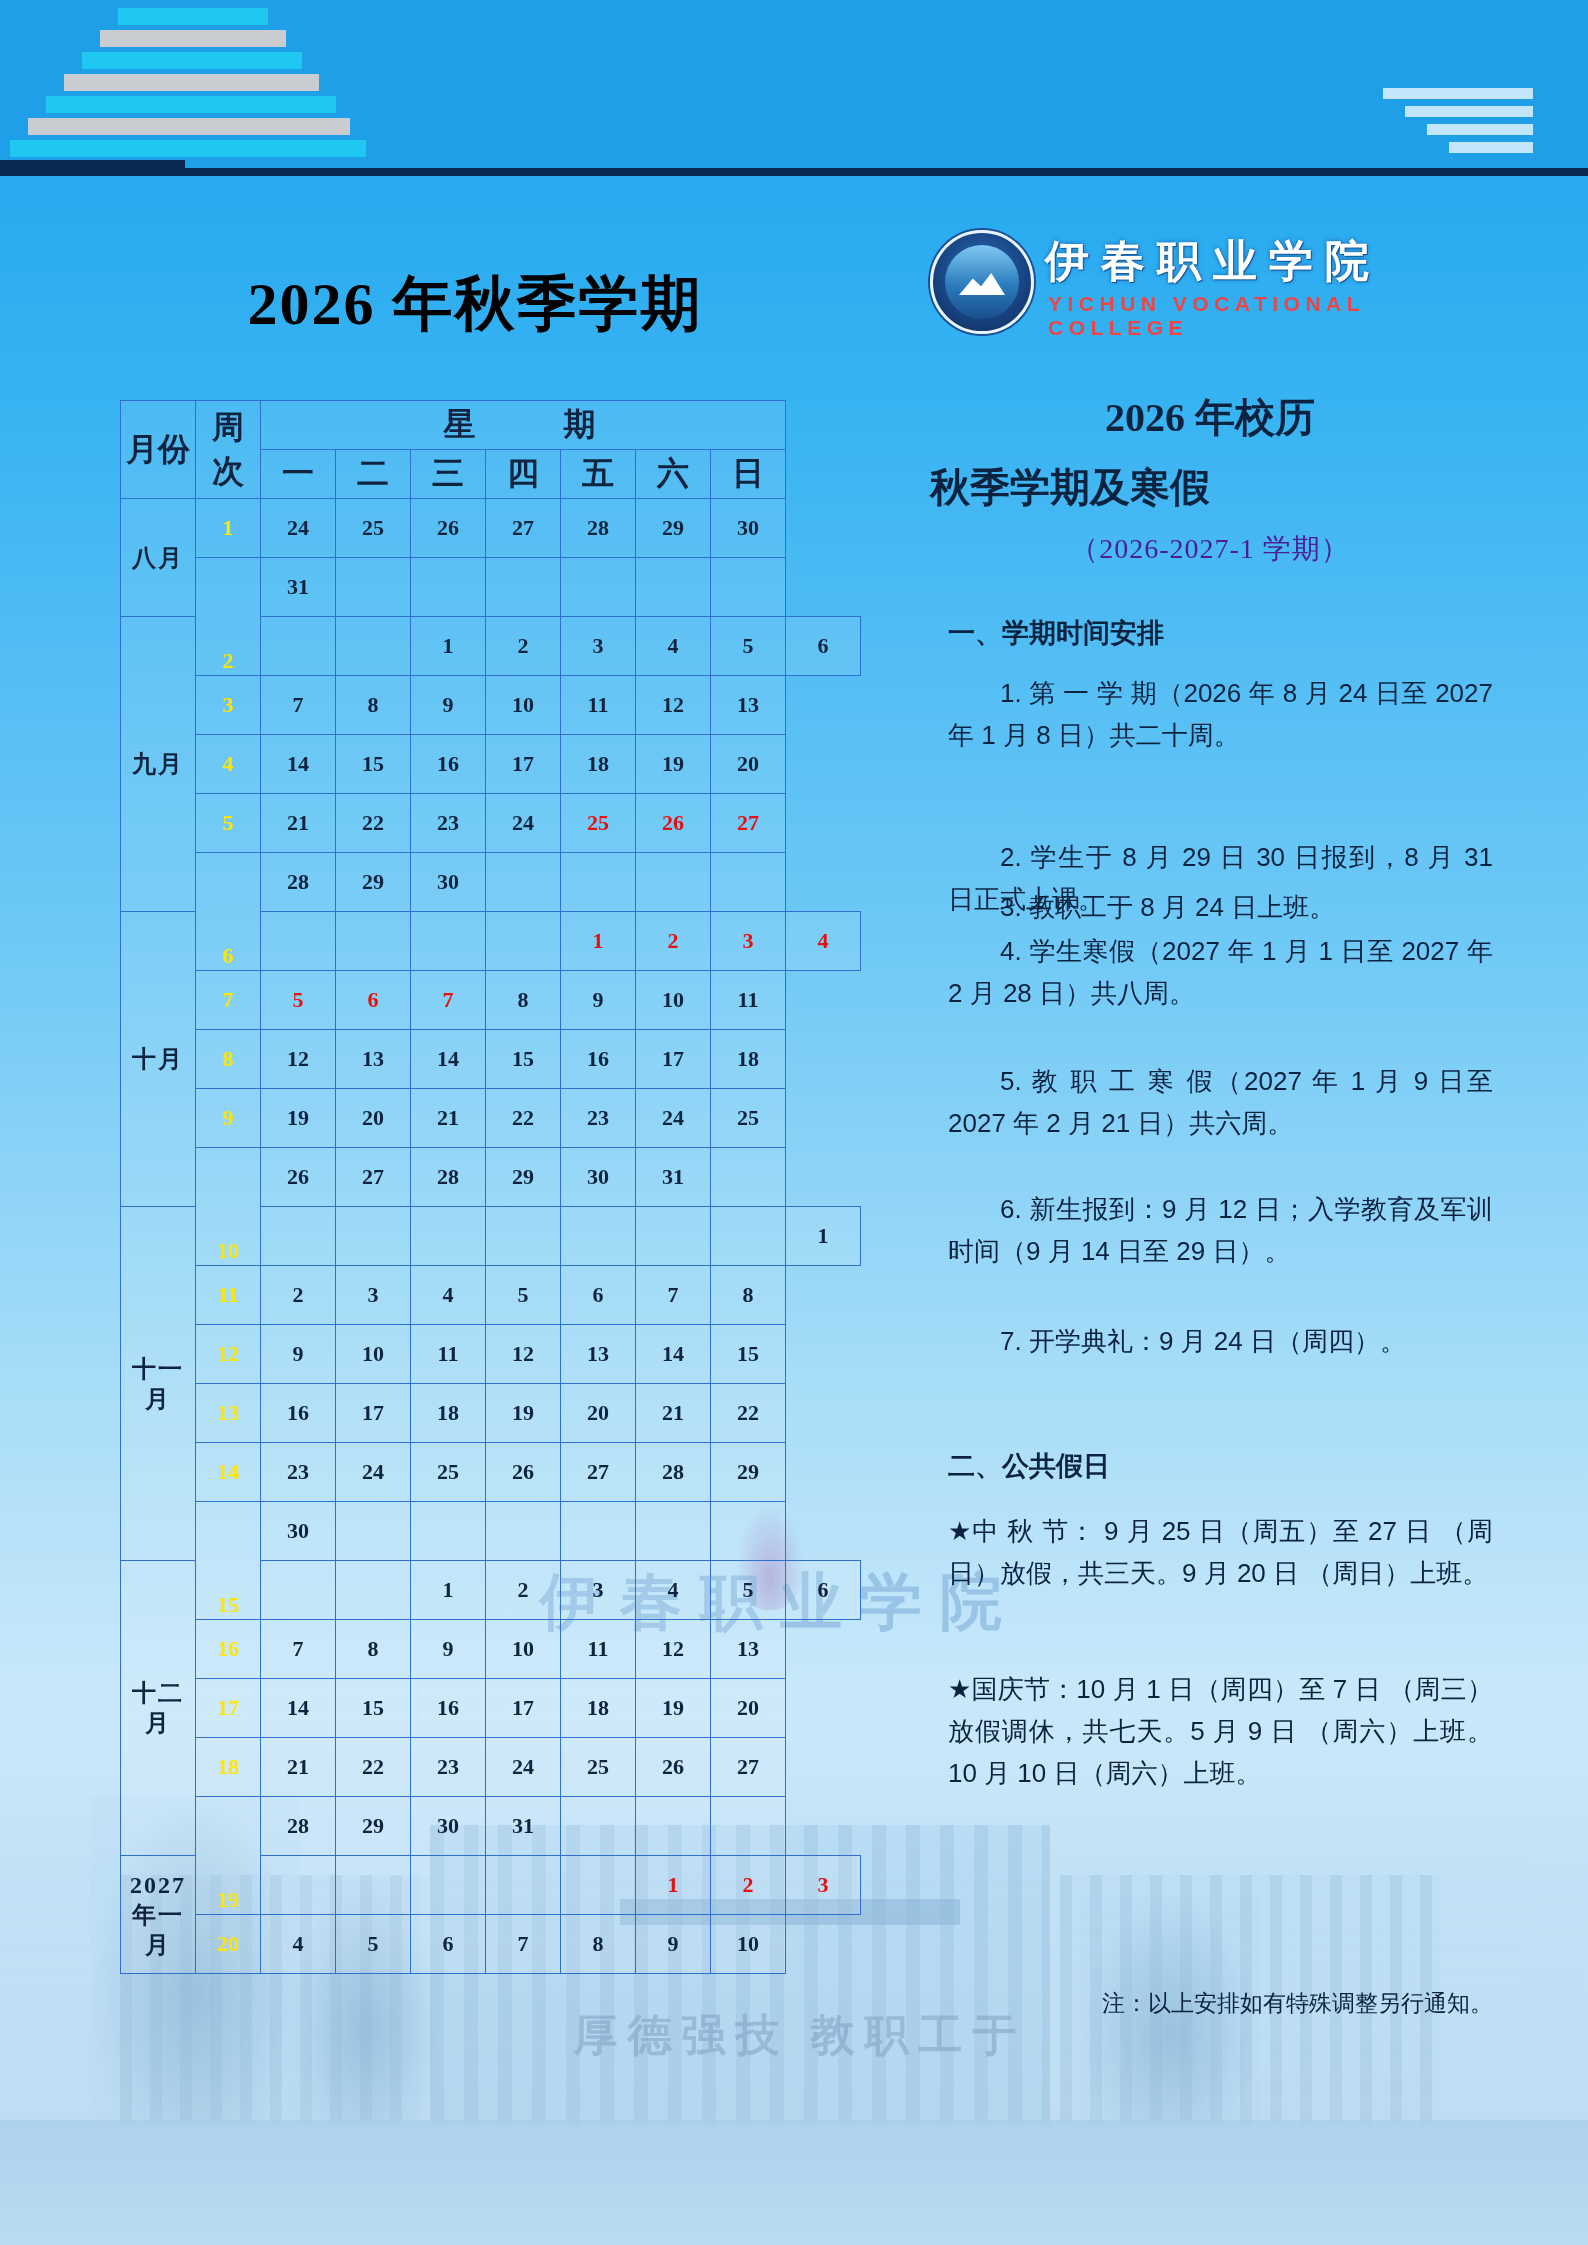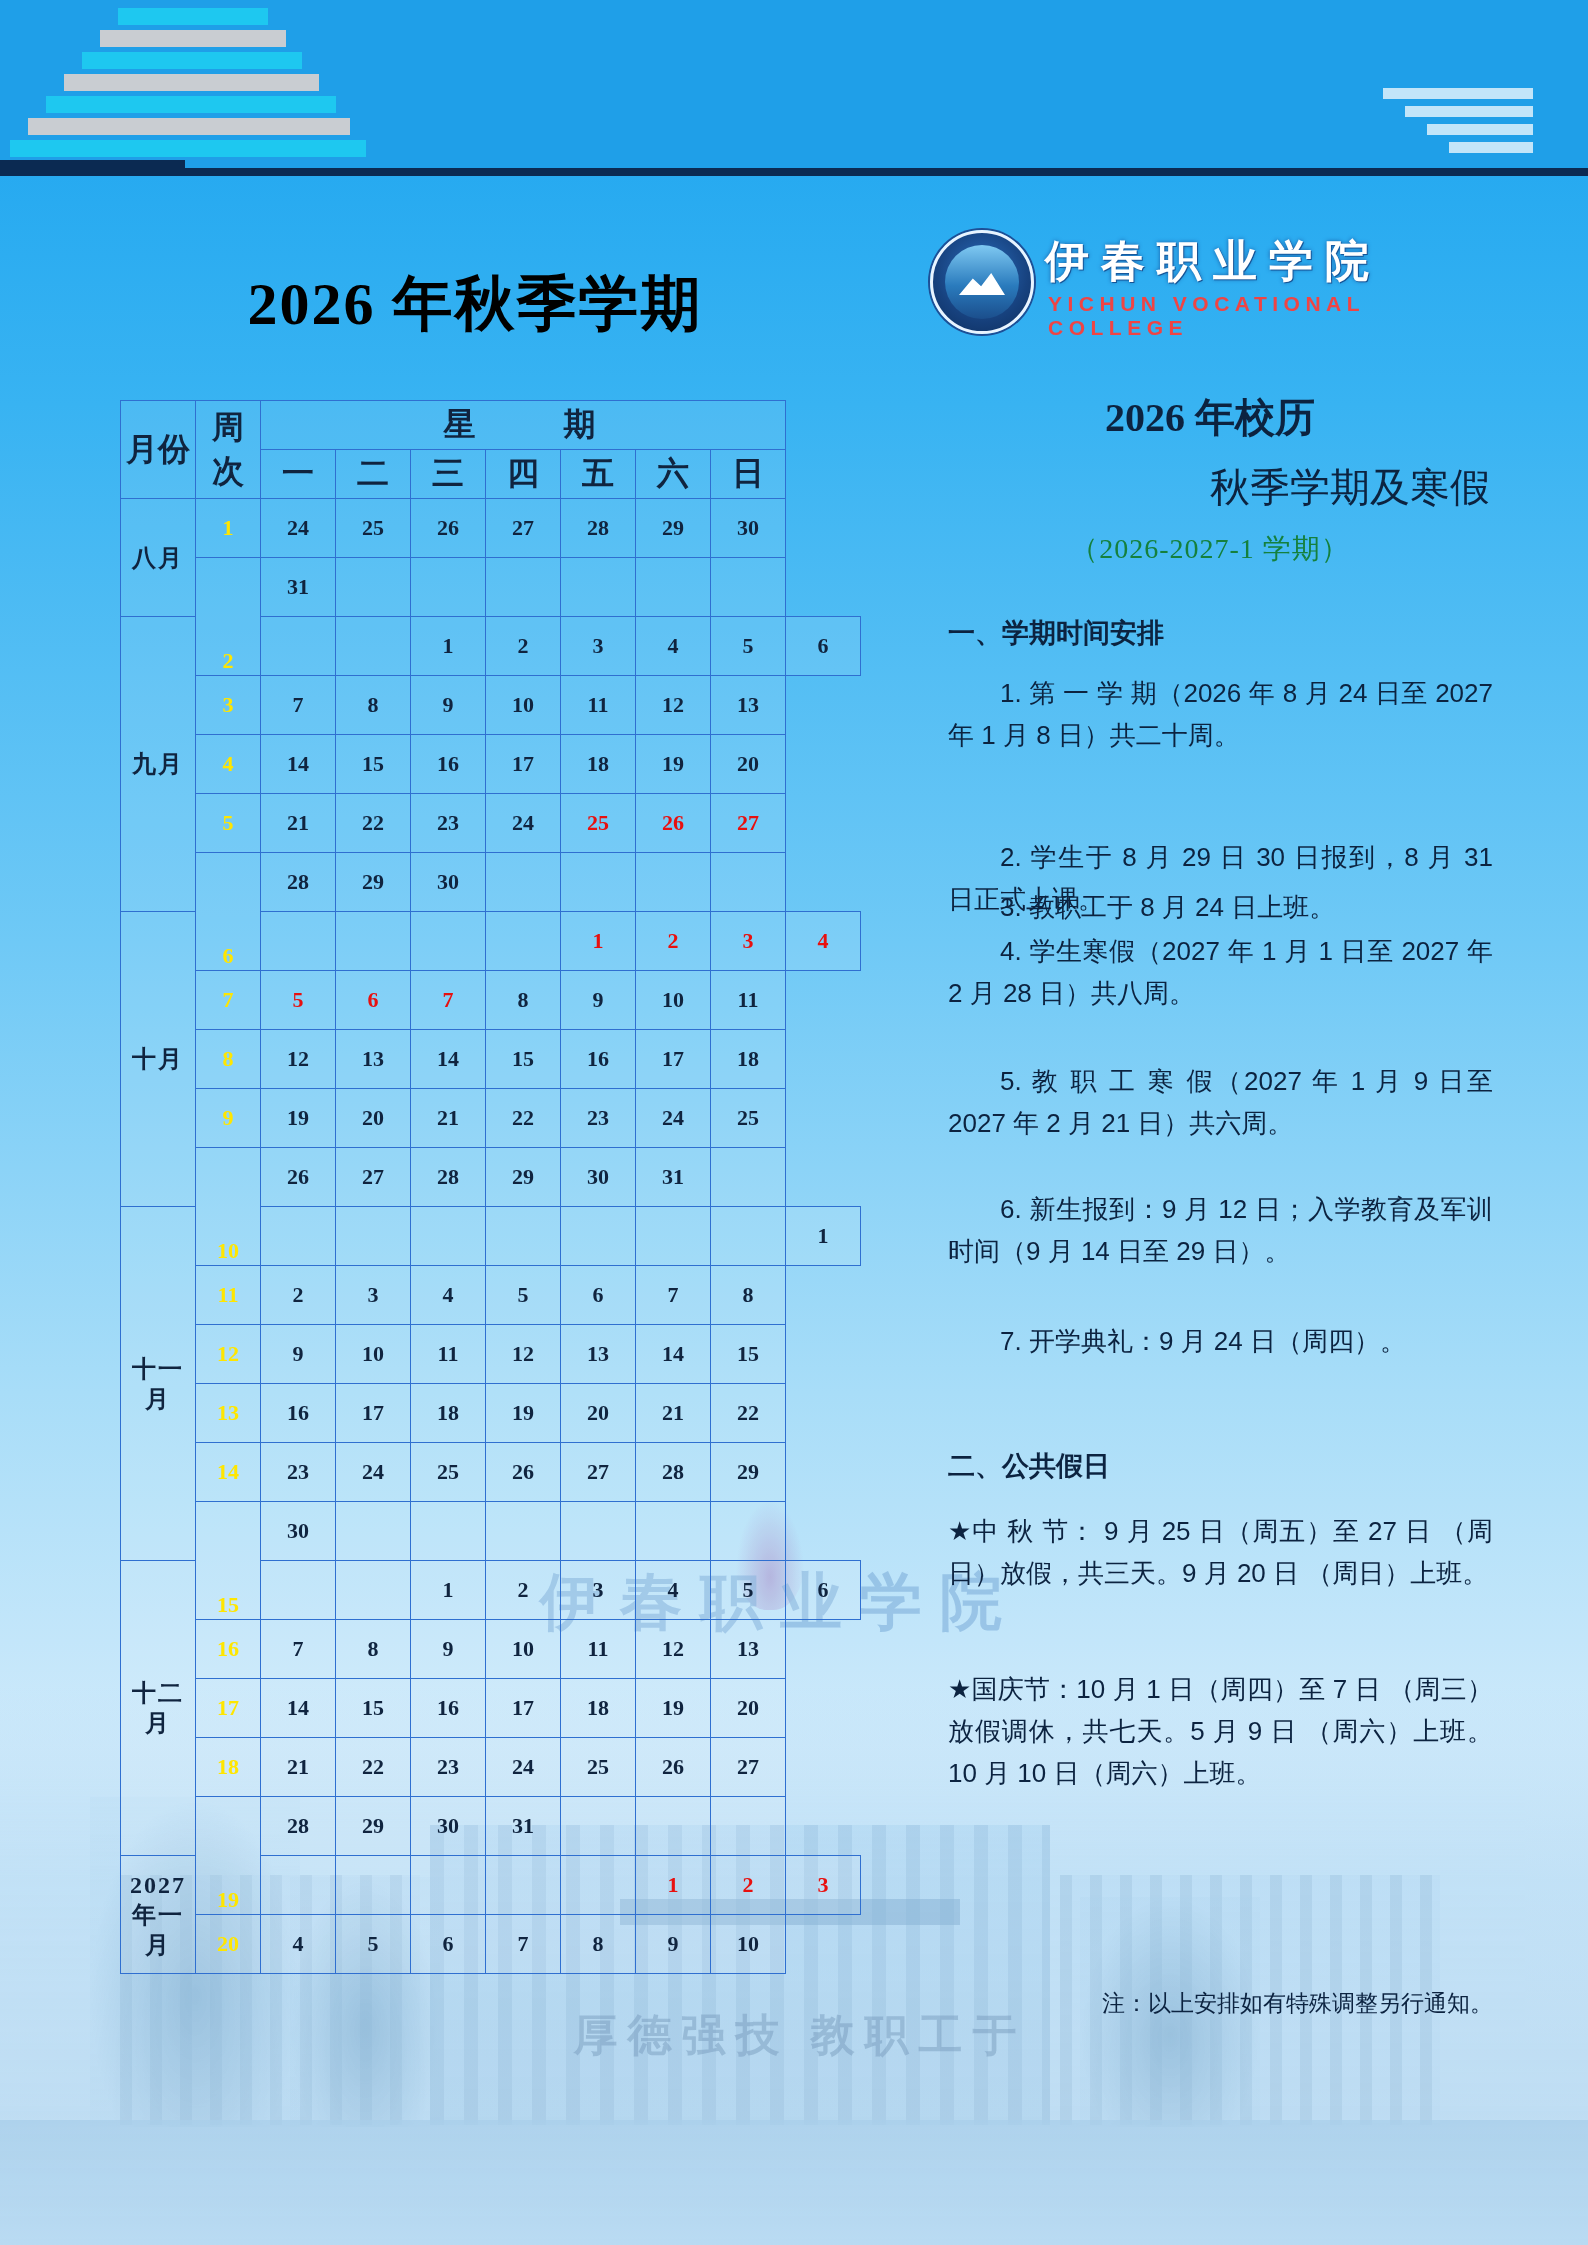--- a/index.html
+++ b/index.html
@@ -37,24 +37,24 @@
   .logo-badge .inner{position:absolute;left:12px;top:12px;right:12px;bottom:12px;border-radius:50%;
      background:linear-gradient(180deg,#7fc9f2 0%,#2a7bbd 55%,#1b4e8c 100%);}
   .logo-badge .peak{position:absolute;left:26px;top:40px;width:46px;height:22px;
      background:#ffffff;clip-path:polygon(0% 100%,30% 25%,48% 60%,70% 0%,100% 100%);}
   .logo-cn{position:absolute;left:115px;top:2px;font-family:"Liberation Serif","DejaVu Serif",serif;
      font-size:44px;font-weight:bold;color:#ffffff;letter-spacing:12px;
      text-shadow:0 0 4px #1a5fa8,1px 1px 0 #15508e;}
   .logo-en{position:absolute;left:118px;top:62px;font-size:21px;font-weight:bold;color:#ef4444;letter-spacing:5.5px;}
   .rtitle1{position:absolute;left:930px;top:390px;width:560px;text-align:center;
      font-family:"Liberation Serif","DejaVu Serif",serif;font-size:40px;font-weight:bold;color:#0c2340;}
-  .rtitle2{position:absolute;left:930px;top:460px;width:560px;text-align:right;
-     font-family:"Liberation Serif","DejaVu Serif",serif;font-size:40px;font-weight:normal;color:#0c2340;}
+  .rtitle2{position:absolute;left:930px;top:460px;width:560px;text-align:left;
+     font-family:"Liberation Serif","DejaVu Serif",serif;font-size:40px;font-weight:bold;color:#0c2340;}
   .rtitle3{position:absolute;left:930px;top:530px;width:560px;text-align:center;
-     font-family:"Liberation Serif","DejaVu Serif",serif;font-size:28px;color:#15803d;letter-spacing:1px;}
+     font-family:"Liberation Serif","DejaVu Serif",serif;font-size:28px;color:#4c1d95;letter-spacing:1px;}
   .sec{position:absolute;left:948px;width:545px;font-size:27px;font-weight:bold;color:#0c2340;
      font-family:"Liberation Sans","DejaVu Sans",sans-serif;}
   .para{position:absolute;left:948px;width:545px;font-size:26px;line-height:42px;color:#0c2340;
      text-align:justify;font-family:"Liberation Sans","DejaVu Sans",sans-serif;}
   .para.ind{text-indent:52px;}
   .note{position:absolute;left:948px;width:545px;font-size:23px;color:#0c2340;}
   
   .building{position:absolute;left:0;bottom:0;width:1588px;height:560px;opacity:.55;
      background:linear-gradient(180deg,rgba(170,215,240,0) 0%,rgba(150,200,235,.55) 35%,rgba(140,190,228,.8) 100%);}
   .bld-main{position:absolute;left:430px;bottom:120px;width:620px;height:300px;

